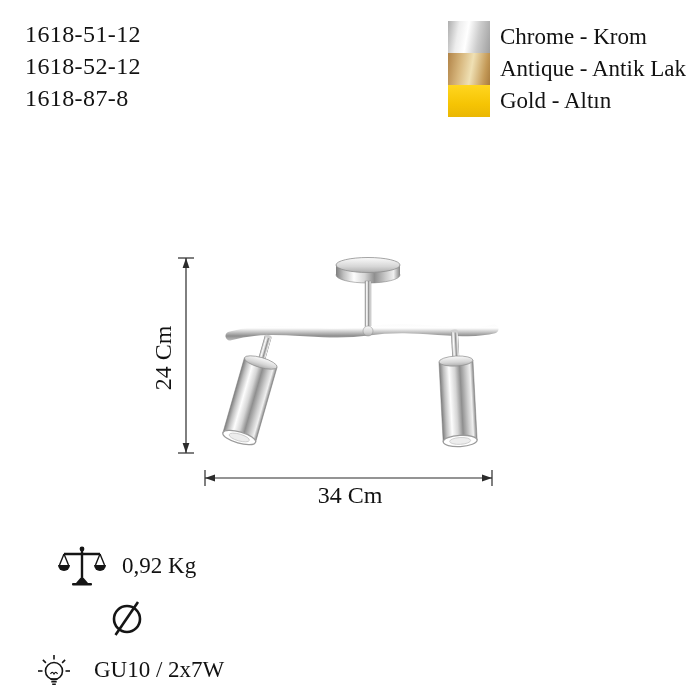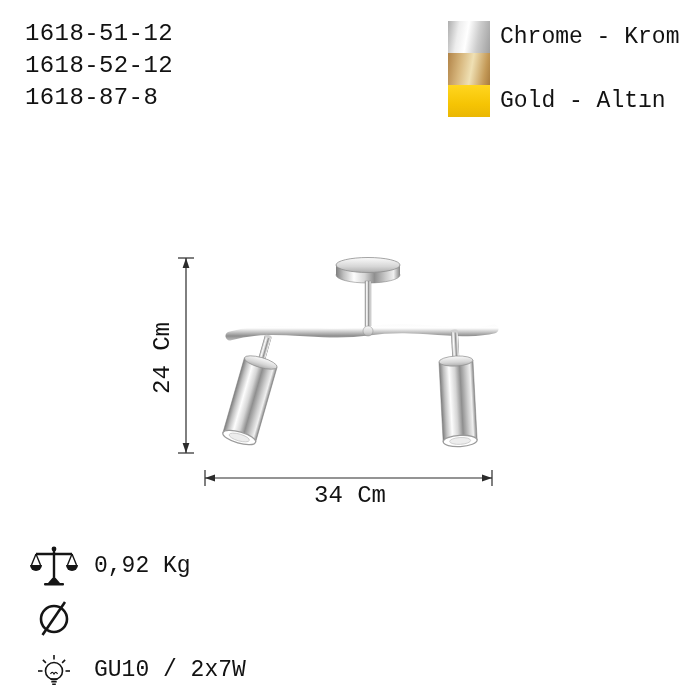--- a/index.html
+++ b/index.html
@@ -1,18 +1,18 @@
 <!DOCTYPE html>
 <html><head>
 <meta charset="utf-8">
 <style>
   html,body{margin:0;padding:0;background:#fff;}
   .page{
     position:relative;width:700px;height:700px;background:#ffffff;
-    font-family:Liberation Mono, monospace;color:#121212;overflow:hidden;
+    font-family:Liberation Serif, serif;color:#121212;overflow:hidden;
   }
 
   
   .codes{position:absolute;left:25px;top:18px;}
   .code{font-size:24px;line-height:32px;letter-spacing:.4px;}
 
   
   .finishes{position:absolute;left:410px;top:21px;padding-left:38px;}
   .finish-row{display:flex;align-items:center;height:32px;}
   .swatch{width:42px;height:32px;flex:0 0 42px;}
@@ -27,21 +27,21 @@
 
   
   .dim-v{
     position:absolute;left:121px;top:338px;width:84px;height:40px;line-height:40px;
     text-align:center;font-size:24px;transform:rotate(-90deg);
   }
   .dim-h{position:absolute;left:255px;top:482px;width:190px;text-align:center;font-size:24px;}
 
   
   .specs{position:absolute;left:30px;top:540px;}
-  .spec-row{display:flex;align-items:center;height:52px;gap:16px;}
+  .spec-row{display:flex;align-items:center;height:52px;gap:16px;justify-content:center;}
   .spec-icon{width:48px;height:44px;flex:0 0 48px;display:block;}
   .spec-text{font-size:23px;white-space:nowrap;}
 </style>
 </head>
 <body>
 
 <div class="page">
 
   <div class="codes">
     <div class="code">1618-51-12</div>
@@ -49,20 +49,21 @@
     <div class="code">1618-87-8</div>
   </div>
 
   <div class="finishes">
     <div class="finish-row">
       <span class="swatch swatch-chrome"></span>
       <span class="finish-label">Chrome - Krom</span>
     </div>
     <div class="finish-row">
       <span class="swatch swatch-antique"></span>
+      <span class="finish-label">Antique - Antik Lak</span>
     </div>
     <div class="finish-row">
       <span class="swatch swatch-gold"></span>
       <span class="finish-label">Gold - Altın</span>
     </div>
   </div>
 
   <svg class="drawing" viewBox="0 0 400 280" width="400" height="280">
     <defs>
       <linearGradient id="chromeCyl" x1="0" y1="0" x2="1" y2="0">

